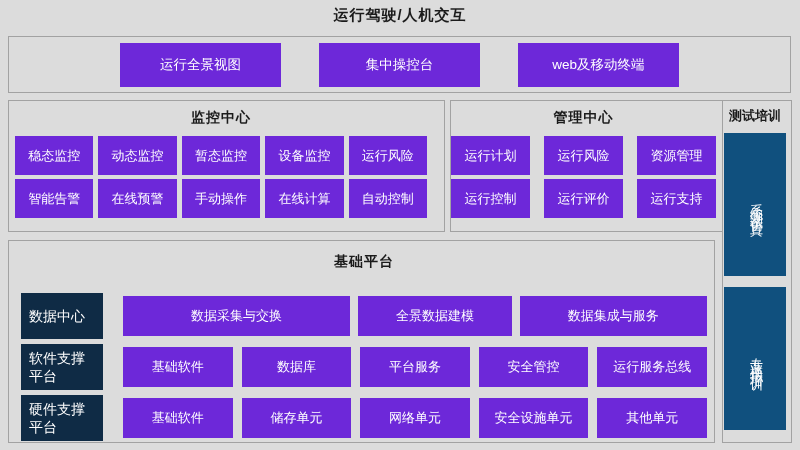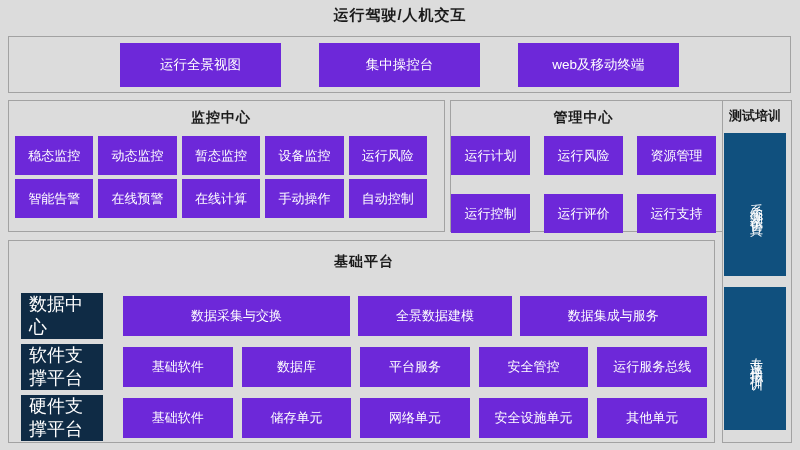--- a/index.html
+++ b/index.html
@@ -22,38 +22,38 @@
     display:flex; align-items:center; justify-content:center; gap:38px; }
   #top-panel .blk { width:161px; height:44px; font-size:13.5px; }
   
   #monitor-panel { left:8px; top:100px; width:437px; height:132px; padding:8px 17px 0 6px; }
   #monitor-panel .section-title { margin-bottom:9px; }
   .grid5 { display:grid; grid-template-columns:repeat(5,1fr); gap:4px 5px; }
   .grid5 .blk { height:39px;text-align:right; }
   
   #manage-panel { left:450px; top:100px; width:275px; height:132px; padding:8px 8px 0 0; }
   #manage-panel .section-title { margin-bottom:9px; }
-  .grid3 { display:grid; grid-template-columns:repeat(3,1fr); gap:19px 14px; }
+  .grid3 { display:grid; grid-template-columns:repeat(3,1fr); gap:4px 14px; }
   .grid3 .blk { height:39px; }
   
   #test-panel { left:722px; top:100px; width:70px; height:343px;
     padding:6px 5px 12px 1px; display:flex; flex-direction:column;font-family:Liberation Mono, monospace; }
   #test-panel .section-title { font-size:13px; margin-bottom:8px; letter-spacing:0; }
   .vstack { flex:1; display:flex; flex-direction:column; gap:11px; }
   .vblk {
     flex:1; background:#10507e; color:#fff; font-size:13px;
     writing-mode:vertical-rl; text-orientation:upright; letter-spacing:4px;
     display:flex; align-items:center; justify-content:center;
   }
   
   #platform-panel { left:8px; top:240px; width:707px; height:203px; padding:12px 7px 0 12px; }
   #platform-panel .section-title { margin-bottom:22px; }
   .platform-grid { display:grid; grid-template-columns:82px 1fr; column-gap:20px; row-gap:5px; }
   .plabel {
-    background:#0f2b45; color:#ffffff; font-size:18px; line-height:1.3;
+    background:#0f2b45; color:#ffffff; font-size:14px; line-height:1.3;
     display:flex; align-items:center; padding:0 6px 0 8px; height:46px; box-sizing:border-box;
   }
   .prow { display:flex; align-items:center; height:46px; gap:9px; }
   .prow .blk { height:40px; flex:1; }
   .prow-wide { gap:8px; }
   .prow-wide .f-a { flex:2.22; }
   .prow-wide .f-b { flex:1.5; }
   .prow-wide .f-c { flex:1.83; }
 </style>
 </head>
@@ -72,22 +72,22 @@
   <div class="panel" id="monitor-panel">
     <div class="section-title">监控中心</div>
     <div class="grid5">
       <div class="blk">稳态监控</div>
       <div class="blk">动态监控</div>
       <div class="blk">暂态监控</div>
       <div class="blk">设备监控</div>
       <div class="blk">运行风险</div>
       <div class="blk">智能告警</div>
       <div class="blk">在线预警</div>
+      <div class="blk">手动操作</div>
       <div class="blk">在线计算</div>
-      <div class="blk">手动操作</div>
       <div class="blk">自动控制</div>
     </div>
   </div>
 
   <div class="panel" id="manage-panel">
     <div class="section-title">管理中心</div>
     <div class="grid3">
       <div class="blk">运行计划</div>
       <div class="blk">运行风险</div>
       <div class="blk">资源管理</div>

